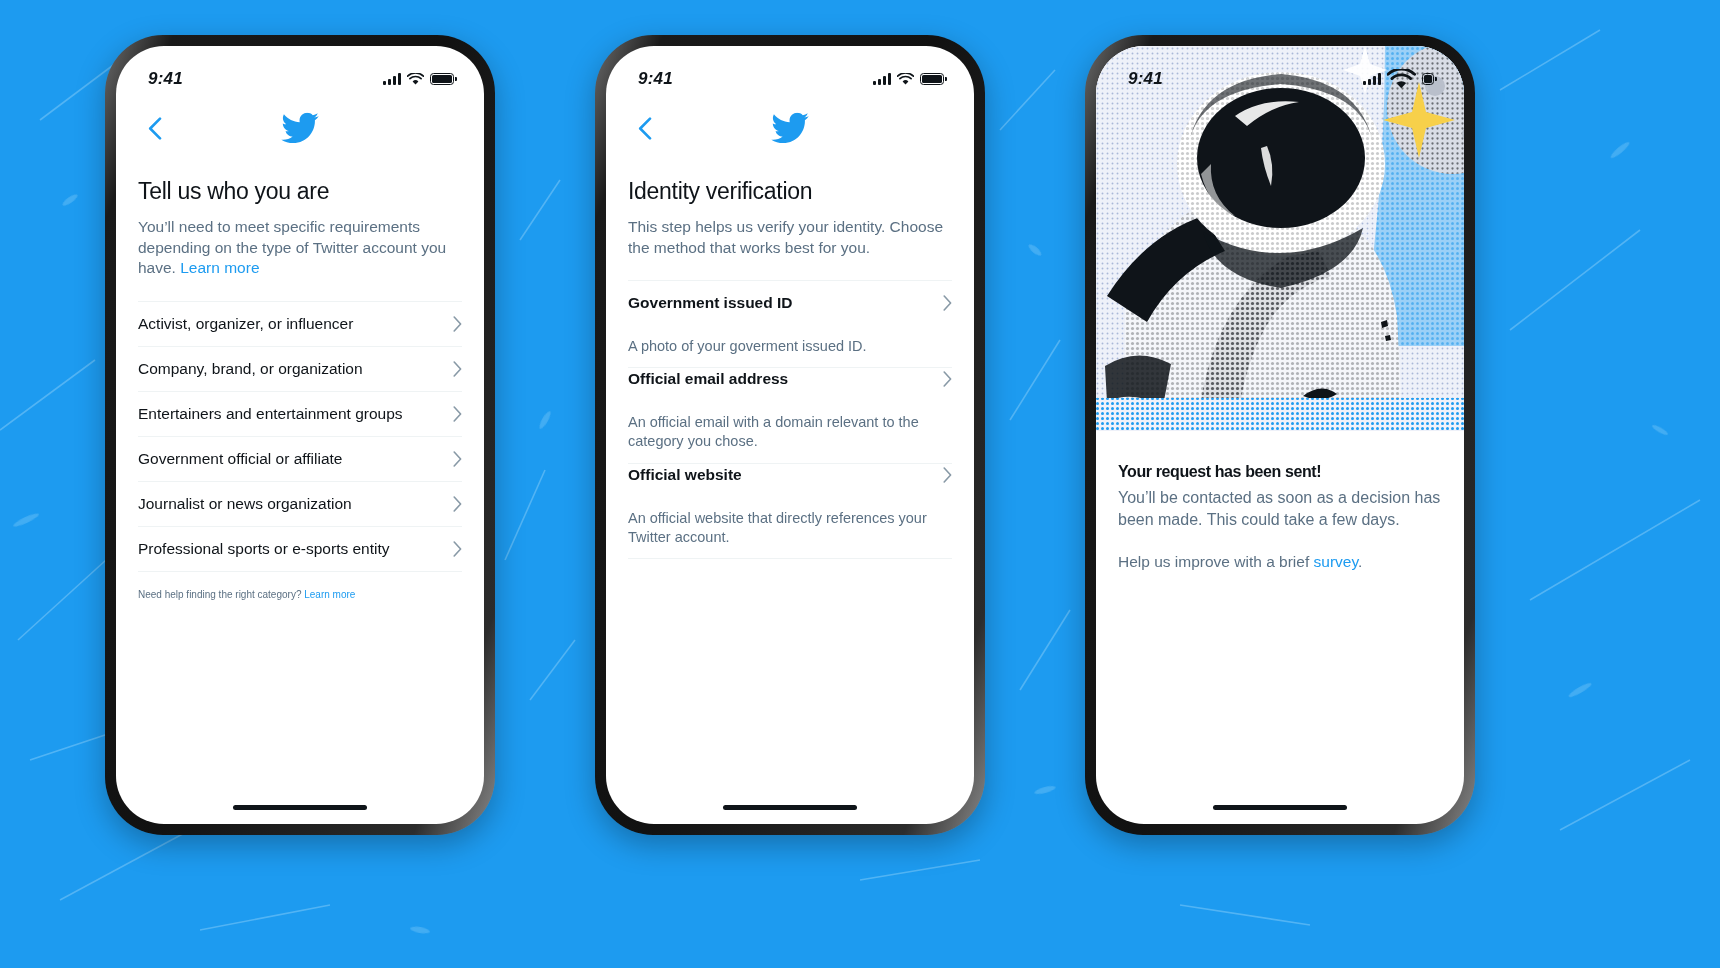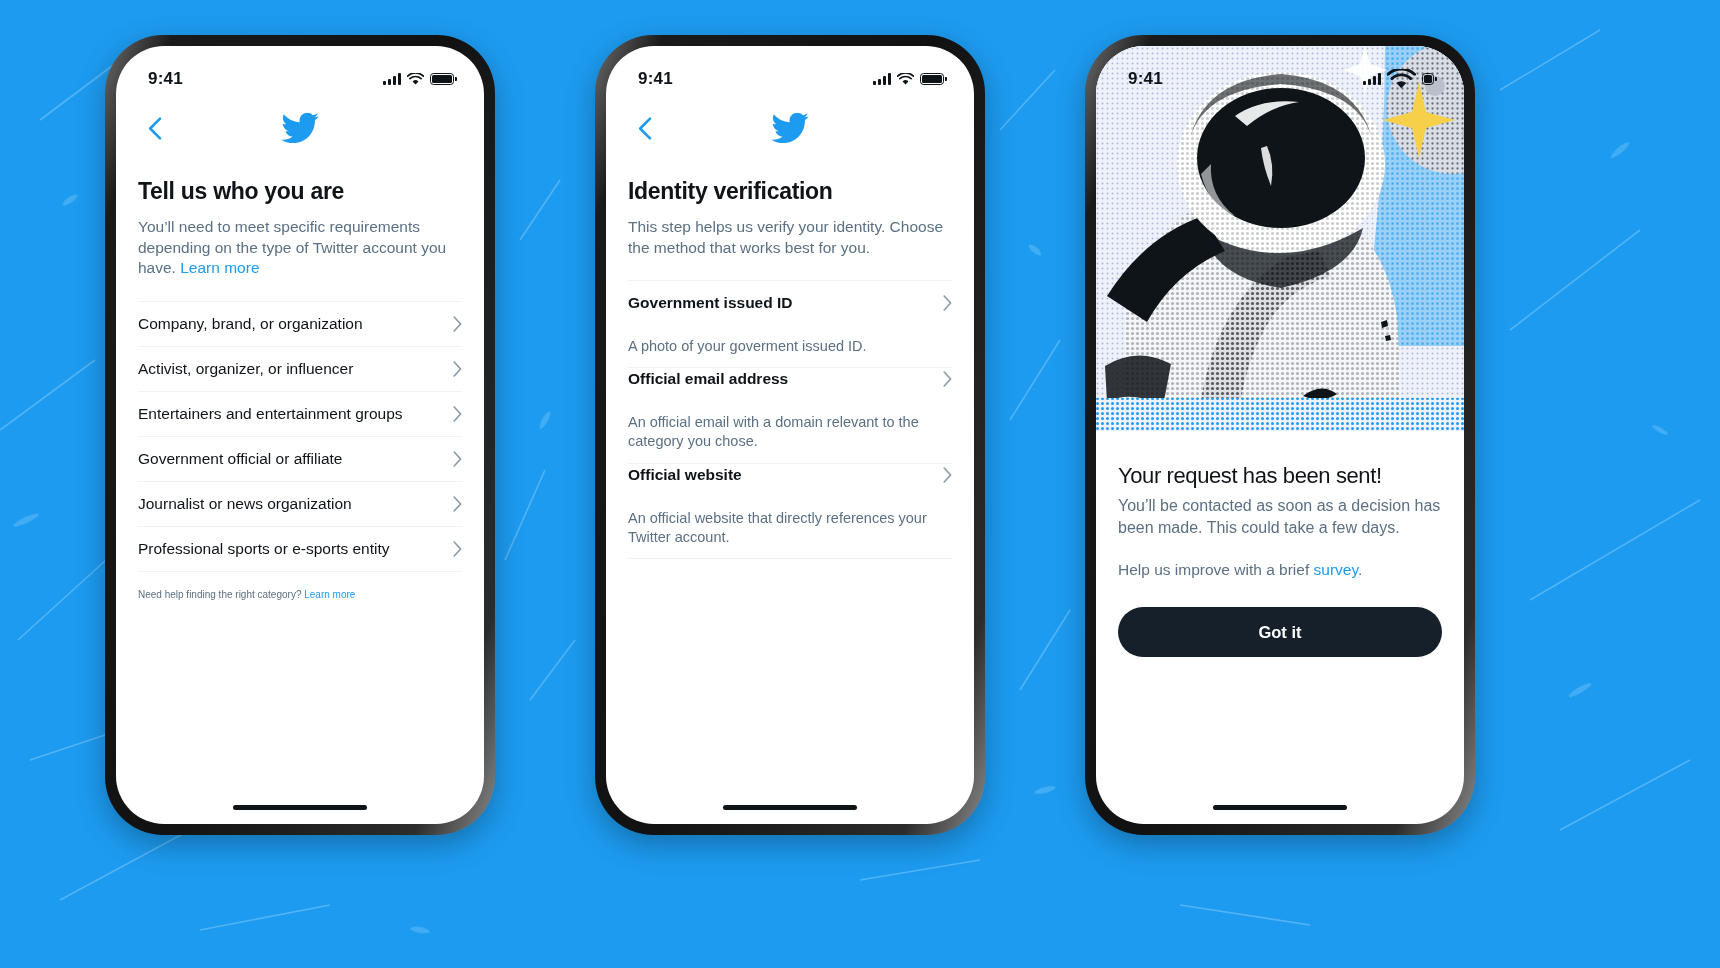--- a/index.html
+++ b/index.html
@@ -42,20 +42,21 @@
   #phone-2 { left: 595px; }
   #phone-3 { left: 1085px; }
 
   
   .statusbar {
     position: absolute; top: 0; left: 0; right: 0;
     height: 54px;
     display: flex; align-items: center; justify-content: space-between;
     padding: 12px 30px 0 32px;
     z-index: 6;
+    font-style: italic;
   }
   .clock {
     font-size: 17px; font-weight: bold; color: #0f1419;
     letter-spacing: .2px;
   }
   .status-icons { display: flex; align-items: center; gap: 6px; }
   .bars { display: flex; align-items: flex-end; gap: 2px; height: 12px; }
   .bars i { display: block; width: 3px; background: #0f1419; border-radius: 1px; }
   .bars i:nth-child(1){height:4px}
   .bars i:nth-child(2){height:6px}
@@ -85,21 +86,21 @@
     cursor: pointer;
   }
   .bird {
     position: absolute; left: 50%; top: 50%;
     transform: translate(-50%,-50%);
   }
 
   
   .screen-body { padding: 0 22px; }
   .page-title {
-    font-size: 23px; font-weight: bold; color: #0f1419;
+    font-size: 23px; font-weight: normal; color: #0f1419;
     letter-spacing: -.3px;
     margin-top: 22px;
   }
   .page-sub {
     font-size: 15.5px; line-height: 1.33;
     color: #5b7083;
     margin-top: 12px;
   }
   .link { color: #1d9bf0; text-decoration: none; cursor: pointer; }
 
@@ -139,21 +140,21 @@
   
   .hero {
     position: relative;
     height: 385px;
     overflow: hidden;
     background: #eef1fb;
   }
   .hero svg { display: block; width: 100%; height: 100%; }
   .success-body { padding: 0 22px; }
   .success-title {
-    font-size: 22px; font-weight: normal; color: #0f1419;
+    font-size: 16px; font-weight: bold; color: #0f1419;
     letter-spacing: -.4px;
     margin-top: 32px;
   }
   .success-sub {
     font-size: 16px; line-height: 1.35; color: #5b7083;
     margin-top: 6px;
   }
   .success-survey {
     font-size: 15.5px; line-height: 1.35; color: #5b7083;
     margin-top: 22px;
@@ -252,27 +253,27 @@
     </div>
 
     <div class="screen-body">
       <div class="page-title">Tell us who you are</div>
       <div class="page-sub">
         <span>You’ll need to meet specific requirements depending on the type of Twitter account you have. </span><a class="link">Learn more</a>
       </div>
 
       <div class="cat-list">
         <div class="cat-row">
+          <span class="cat-label">Activist, organizer, or influencer</span>
+          <svg class="chev" width="9" height="16" viewBox="0 0 9 16">
+              <path d="M1.2 1 7.6 8l-6.4 7" stroke="#8899a6" stroke-width="1.6" fill="none" stroke-linecap="round" stroke-linejoin="round"></path>
+            </svg>
+        </div>
+        <div class="cat-row">
           <span class="cat-label">Company, brand, or organization</span>
-          <svg class="chev" width="9" height="16" viewBox="0 0 9 16">
-              <path d="M1.2 1 7.6 8l-6.4 7" stroke="#8899a6" stroke-width="1.6" fill="none" stroke-linecap="round" stroke-linejoin="round"></path>
-            </svg>
-        </div>
-        <div class="cat-row">
-          <span class="cat-label">Activist, organizer, or influencer</span>
           <svg class="chev" width="9" height="16" viewBox="0 0 9 16">
               <path d="M1.2 1 7.6 8l-6.4 7" stroke="#8899a6" stroke-width="1.6" fill="none" stroke-linecap="round" stroke-linejoin="round"></path>
             </svg>
         </div>
         <div class="cat-row">
           <span class="cat-label">Entertainers and entertainment groups</span>
           <svg class="chev" width="9" height="16" viewBox="0 0 9 16">
               <path d="M1.2 1 7.6 8l-6.4 7" stroke="#8899a6" stroke-width="1.6" fill="none" stroke-linecap="round" stroke-linejoin="round"></path>
             </svg>
         </div>
@@ -470,18 +471,17 @@
         </span>
       </div>
     </div>
 
     <div class="success-body">
       <div class="success-title">Your request has been sent!</div>
       <div class="success-sub">You’ll be contacted as soon as a decision has been made. This could take a few days.</div>
       <div class="success-survey">
         <span>Help us improve with a brief </span><a class="link">survey</a><span>.</span>
       </div>
-      <button class="cta">Got it</button>
     </div>
 
     <div class="home-indicator"></div>
   </div>
 </div>
 
 </body></html>

